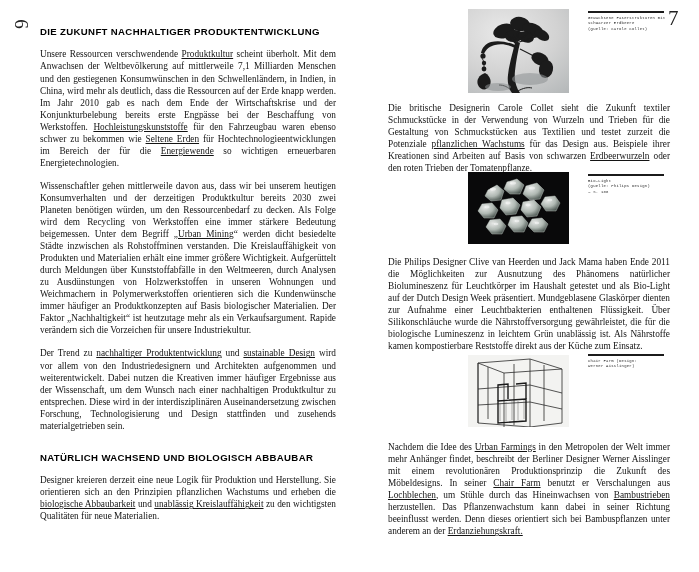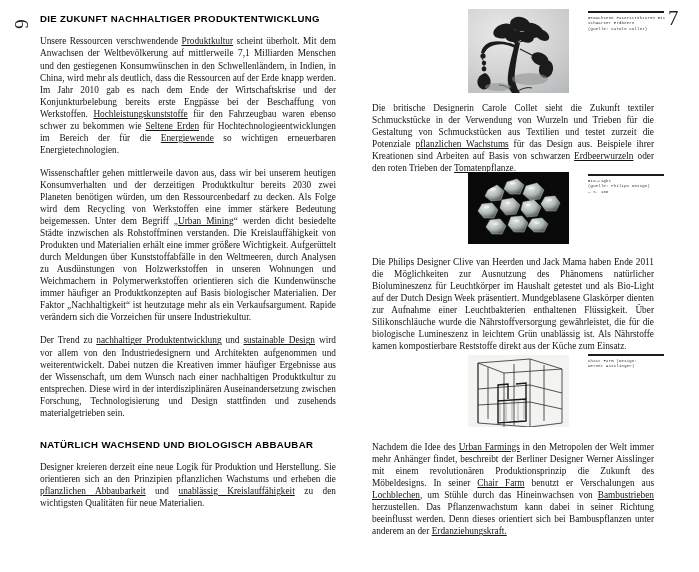--- a/index.html
+++ b/index.html
@@ -83,21 +83,21 @@
     color: #141414;
     hyphens: manual;
   }
   p.body:last-child { margin-bottom: 0; }
   u.link {
     text-decoration-thickness: 0.6px;
     text-underline-offset: 1.1px;
   }
 
   
-  .left-head-block { padding-top: 13px; }
+  .left-head-block { padding-top: 26px; }
   .left-sec2 { margin-top: 20px; }
   .fig-img {
     position: relative;
     background: #cfcfcf;
     overflow: hidden;
     flex: 0 0 auto;
   }
   .cap-rule {
     width: 76px;
     height: 2px;
@@ -142,21 +142,21 @@
 
   .cap-abs {
     position: absolute;
     width: 90px;
   }
   .cap1 { left: 588px; top: 11px; }
   .cap2 { left: 588px; top: 174px; }
   .cap3 { left: 588px; top: 354px; }
 
   
-  .rt-block { position: absolute; left: 372px; width: 282px; }
+  .rt-block { position: absolute; left: 388px; width: 282px; }
   .rt1 { top: 102px; }
   .rt2 { top: 256px; }
   .rt3 { top: 441px; }
 </style>
 </head>
 <body>
 
 <div class="page">
 
   <div class="folio-left">6</div>
@@ -176,21 +176,21 @@
       </p>
 
       <p class="body">
         Der Trend zu <u class="link">nachhaltiger Produktentwicklung</u> und <u class="link">sustainable&nbsp;Design</u> wird vor allem von den Industriedesignern und Architekten aufgenommen und weiterentwickelt. Dabei nutzen die Kreativen immer häufiger Ergebnisse aus der Wissenschaft, um dem Wunsch nach einer nachhaltigen Produktkultur zu entsprechen. Diese wird in der interdisziplinären Auseinandersetzung zwischen Forschung, Technologisierung und Design stattfinden und zusehends materialgetrieben sein.
       </p>
     </div>
 
     <div class="left-sec2" style="">
       <h2 class="head sub">NATÜRLICH WACHSEND UND BIOLOGISCH ABBAUBAR</h2>
       <p class="body">
-        Designer kreieren derzeit eine neue Logik für Produktion und Herstellung. Sie orientieren sich an den Prinzipien pflanzlichen Wachstums und erheben die <u class="link">pflanzlichen Abbaubarkeit</u> und <u class="link">unablässig Kreislauffähigkeit</u> zu den wichtigsten Qualitäten für neue Materialien.
+        Designer kreieren derzeit eine neue Logik für Produktion und Herstellung. Sie orientieren sich an den Prinzipien pflanzlichen Wachstums und erheben die <u class="link">biologische Abbaubarkeit</u> und <u class="link">unablässig Kreislauffähigkeit</u> zu den wichtigsten Qualitäten für neue Materialien.
       </p>
     </div>
   </div>
 
   <div class="fig1-wrap">
     <div class="fig1 fig-img">
       <svg width="101" height="84" viewBox="0 0 101 84" aria-hidden="true">
         <g fill="#1b1b1b">
 
           <path d="M47 34 C44 46 41 56 40 66 C39 74 41 80 44 84 L52 84 C48 78 46 71 47 62 C48 52 50 42 52 34 Z"></path>

